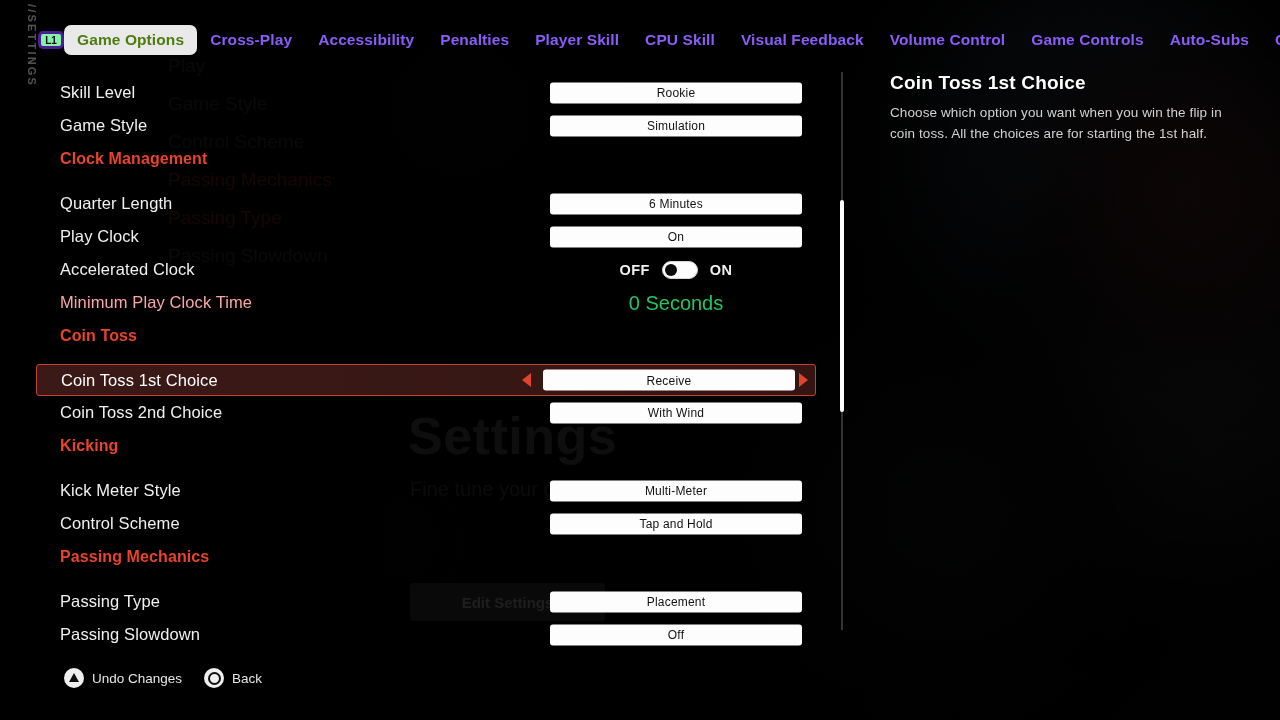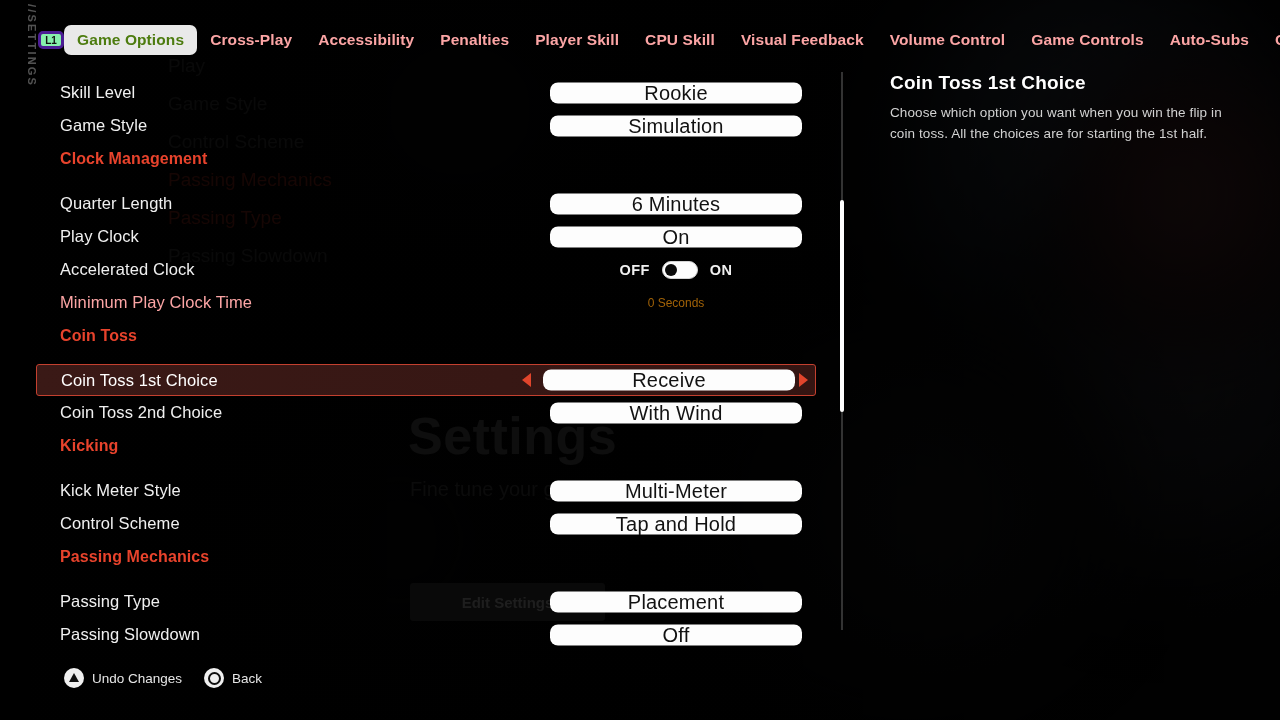--- a/index.html
+++ b/index.html
@@ -86,21 +86,21 @@
     width: 26px; height: 18px; border-radius: 5px;
     background: #86efac; color: #111;
     font-size: 10px; font-weight: 700;
     display:flex; align-items:center; justify-content:center;
     flex: 0 0 auto;
     border: 3px solid #4c1d95;
   }
   .bumper.l1 { margin-left: 38px; }
   .tabs { display:flex; align-items:center; flex: 1 1 auto; }
   .tab {
-    font-size: 15.5px; font-weight: 700; color: #fca5a5;
+    font-size: 15.5px; font-weight: 700; color: #8b5cf6;
     padding: 6px 13px; border-radius: 7px;
     white-space: nowrap; letter-spacing: .1px;
   }
   .tab.active { background: #e9e9e9; color: #4d7c0f; }
 
   
   .list {
     position:absolute; left: 48px; top: 76px;
     width: 784px; height: 556px;
   }
@@ -118,30 +118,30 @@
     color: #e8432c; font-weight: 700; font-size: 16px;
   }
   .row.disabled .row-label { color: #fca5a5; }
   .row.gap { height: 12px; }
 
   .pill {
     position:absolute; left: 502px; top: 50%;
     transform: translateY(-50%);
     width: 252px; height: 21px;
     background: #fdfdfd; color: #121212;
-    border-radius: 8px;
-    font-size: 20px;
+    border-radius: 3px;
+    font-size: 12px;
     display:flex; align-items:center; justify-content:center;
     letter-spacing: .2px;
   }
   .plain-value {
     position:absolute; left: 502px; top: 50%;
     transform: translateY(-50%);
     width: 252px; text-align:center;
-    font-size: 12px; color: #a16207;
+    font-size: 20px; color: #22c55e;
   }
 
   
   .row.selected {
     background: linear-gradient(90deg, #3a1916 0%, #371714 60%, #341512 100%);
     border: 1px solid #c4402f;
     border-radius: 3px;
     height: 32px;
     margin-left: -12px;
     padding-left: 24px;

